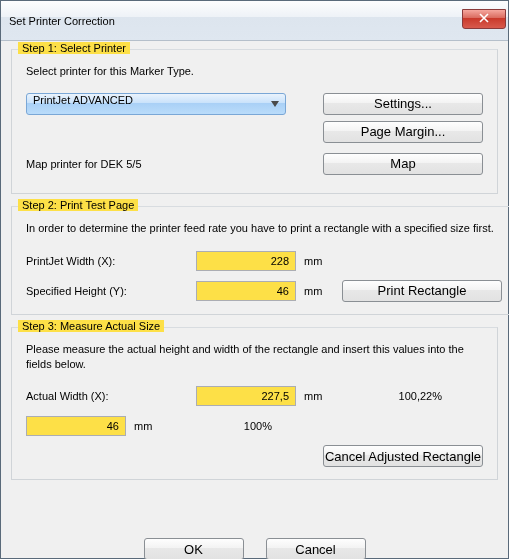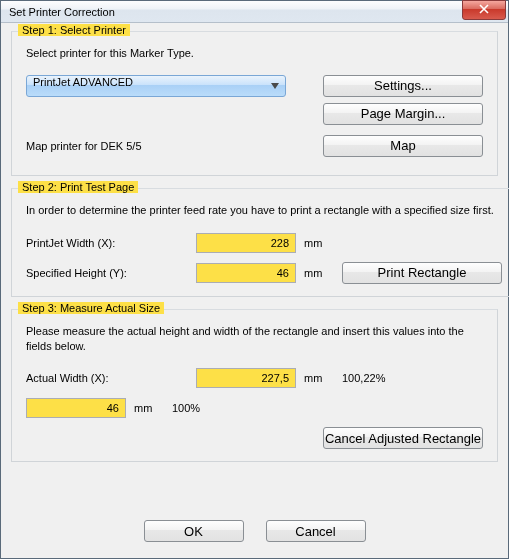--- a/index.html
+++ b/index.html
@@ -1,29 +1,29 @@
 <!DOCTYPE html>
 <html><head>
 <meta charset="utf-8">
 <style>
   html,body{margin:0;padding:0;font-family:"Segoe UI",Tahoma,sans-serif;font-size:11px;color:#000;background:#fff}
   .window{width:509px;height:559px;border:1px solid #5a6a7a;box-sizing:border-box;background:#f0f0f0;position:relative}
-  .titlebar{height:22px;background:linear-gradient(to bottom,#fdfdfe 0%,#eef2f7 40%,#dde5ee 41%,#dfe7f0 100%);border-bottom:1px solid #b5bfca;display:flex;align-items:center;padding:0 2px 0 8px;box-sizing:border-box}
+  .titlebar{height:40px;background:linear-gradient(to bottom,#fdfdfe 0%,#eef2f7 40%,#dde5ee 41%,#dfe7f0 100%);border-bottom:1px solid #b5bfca;display:flex;align-items:center;padding:0 2px 0 8px;box-sizing:border-box}
   .titlebar .title{flex:1;color:#000}
   .close-btn{width:42px;height:18px;margin-top:-4px;border:1px solid #8a3a3a;border-radius:0 0 3px 3px;background:linear-gradient(to bottom,#f5a79e 0%,#d9695d 45%,#c9392b 46%,#d85a4d 100%);color:#fff;display:flex;align-items:center;justify-content:center}
   .close-btn svg{width:10px;height:10px}
   .body{padding:8px 10px 8px 10px;box-sizing:border-box;height:calc(100% - 28px);position:relative}
   fieldset.section{border:1px solid #d0d4d8;border-top-color:#d8dce0;margin:0 0 12px 0;padding:14px 14px 12px 14px;position:relative}
   fieldset.section>legend{position:absolute;top:-8px;left:6px;background:#fde047;padding:0 4px}
   .row{display:flex;align-items:center;margin-bottom:8px;min-height:22px}
   .row:last-child{margin-bottom:0}
   .label-col{width:170px;flex:none}
   .field-col{width:100px;flex:none}
   .unit-col{width:46px;flex:none;padding-left:8px;box-sizing:border-box}
-  .pct-col{width:100px;flex:none;text-align:left}
+  .pct-col{width:100px;flex:none;text-align:right}
   .btn-col{flex:none;margin-left:auto}
   .btn{width:160px;height:22px;border:1px solid #8a8f94;border-radius:3px;background:linear-gradient(to bottom,#fefefe 0%,#f3f3f3 45%,#e8e8e8 46%,#e2e2e2 100%);font-family:Liberation Sans, sans-serif;font-size:13px;text-align:center;padding:0;cursor:default;display:inline-flex;align-items:center;justify-content:center;box-sizing:border-box}
   .btn-wide{width:100px}
   .combo{width:260px;height:22px;border:1px solid #7aa7d6;border-radius:3px;background:linear-gradient(to bottom,#eaf3fc 0%,#c9e2fb 45%,#a9d0f6 46%,#badcfa 100%);display:flex;align-items:flex-start;padding:0 6px;box-sizing:border-box;position:relative}
   .combo .arrow{position:absolute;right:6px;top:50%;transform:translateY(-50%)}
   .combo .arrow svg{width:8px;height:6px;display:block}
   .text-input{width:100px;height:20px;border:1px solid #abadb3;background:#fde047;box-sizing:border-box;text-align:right;padding:2px 6px;font-family:inherit;font-size:11px}
   .para{margin:0 0 14px 0;line-height:1.35}
   .top-grid{display:flex;flex-direction:column}
   .top-row{display:flex;align-items:center;margin-bottom:6px;min-height:22px}

